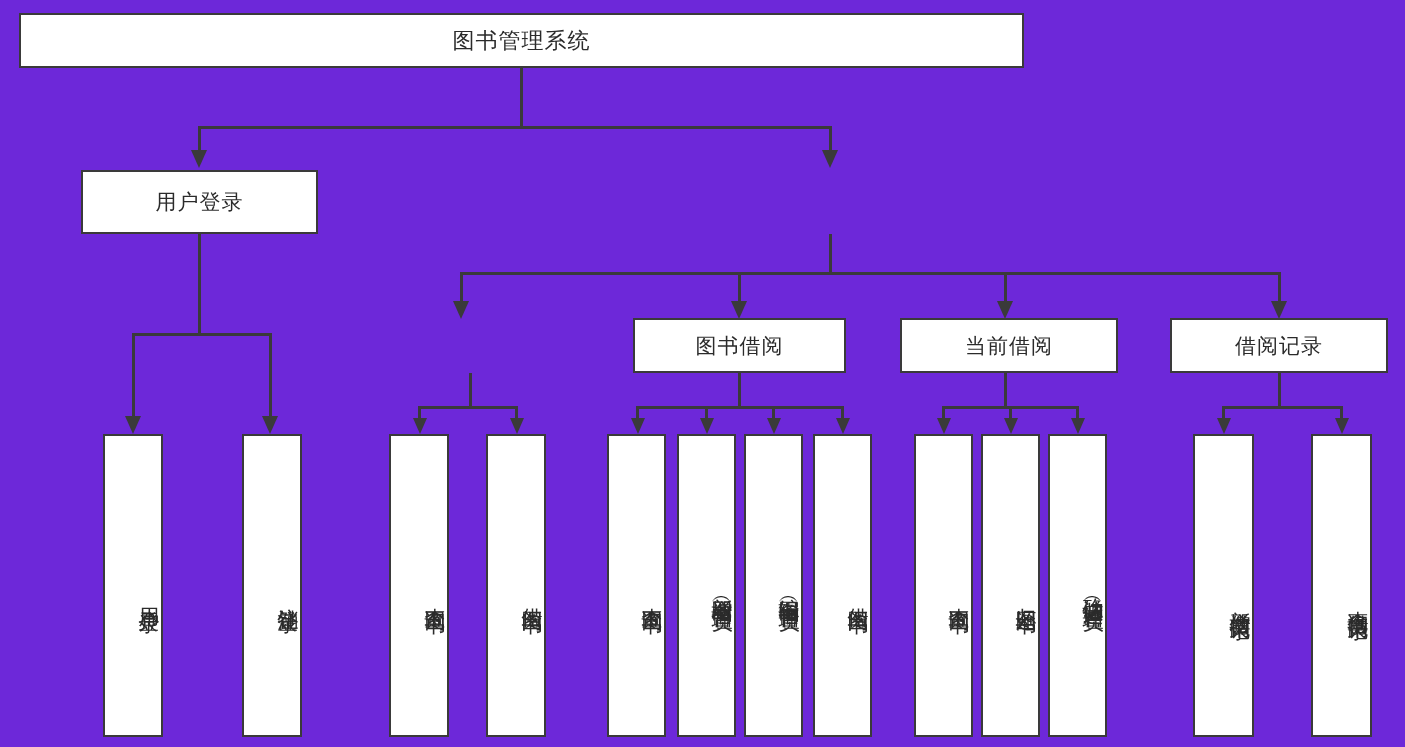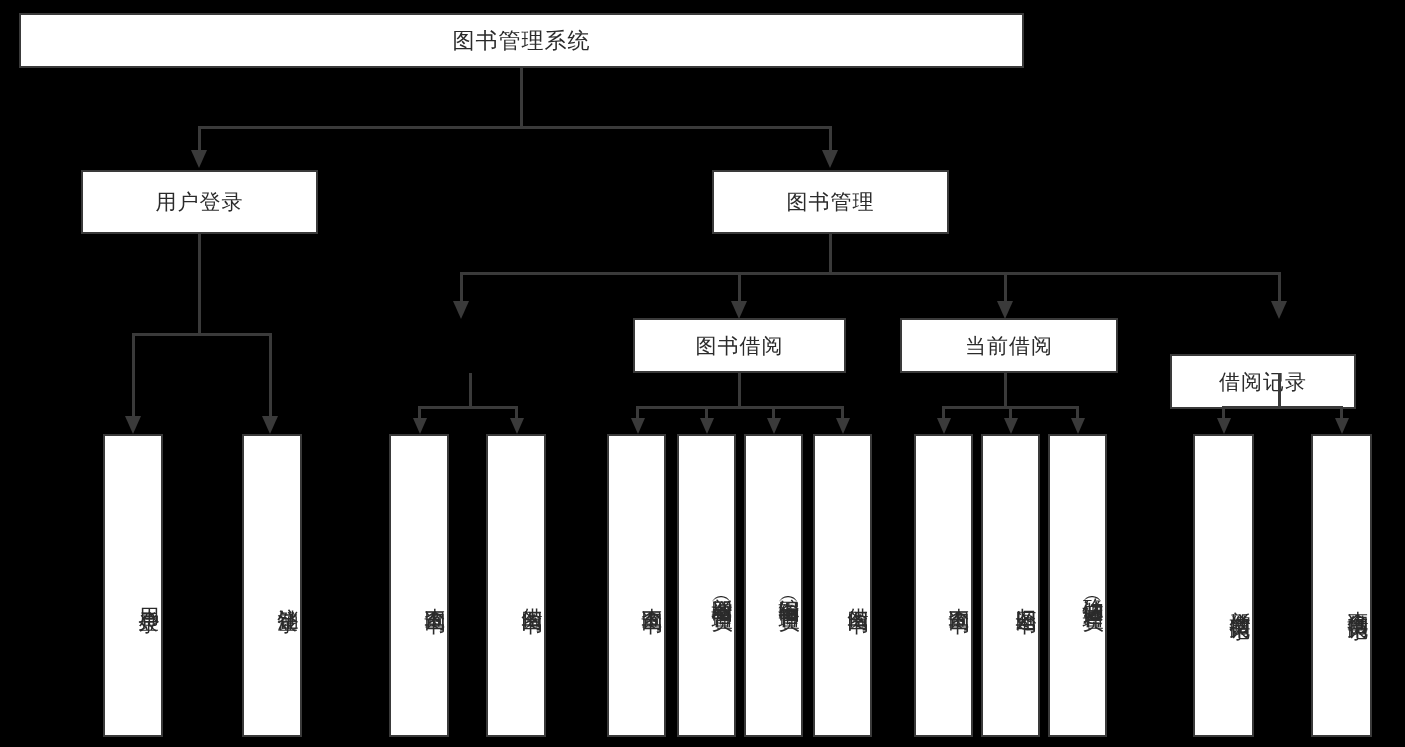--- a/index.html
+++ b/index.html
@@ -7,21 +7,21 @@
     padding: 0;
     background: #ffffff;
   }
   body {
     font-family: "Liberation Sans", "DejaVu Sans", sans-serif;
   }
   #canvas {
     position: relative;
     width: 1405px;
     height: 747px;
-    background: #000000;
+    background: #6d28d9;
     overflow: hidden;
   }
   .node {
     position: absolute;
     box-sizing: border-box;
     border: 2.5px solid #3a3a3a;
     background: #ffffff;
     display: flex;
     align-items: center;
     justify-content: center;
@@ -88,23 +88,20 @@
 
   <div class="edge edge-v" style="left:520px; top:68px; width:2.5px; height:60px;"></div>
   <div class="edge edge-h" style="left:198px; top:126px; width:634px; height:2.5px;"></div>
   <div class="edge edge-v" style="left:198px; top:126px; width:2.5px; height:26px;"></div>
   <div class="arrow" style="left:191px; top:150px;"></div>
   <div class="edge edge-v" style="left:829px; top:126px; width:2.5px; height:26px;"></div>
   <div class="arrow" style="left:822px; top:150px;"></div>
 
   <div class="node node-h" style="left:81px; top:170px; width:237px; height:64px;">
     <span>用户登录</span>
-  </div>
-  <div class="node node-h" style="left:712px; top:170px; width:237px; height:64px;">
-    <span>图书管理</span>
   </div>
 
   <div class="edge edge-v" style="left:198px; top:234px; width:2.5px; height:101px;"></div>
   <div class="edge edge-h" style="left:132px; top:333px; width:137px; height:2.5px;"></div>
   <div class="edge edge-v" style="left:132px; top:333px; width:2.5px; height:85px;"></div>
   <div class="arrow" style="left:125px; top:416px;"></div>
   <div class="edge edge-v" style="left:269px; top:333px; width:2.5px; height:85px;"></div>
   <div class="arrow" style="left:262px; top:416px;"></div>
 
   <div class="edge edge-v" style="left:829px; top:234px; width:2.5px; height:40px;"></div>
@@ -117,21 +114,21 @@
   <div class="arrow" style="left:997px; top:301px;"></div>
   <div class="edge edge-v" style="left:1278px; top:272px; width:2.5px; height:32px;"></div>
   <div class="arrow" style="left:1271px; top:301px;"></div>
 
   <div class="node node-h" style="left:900px; top:318px; width:218px; height:55px;">
     <span>当前借阅</span>
   </div>
   <div class="node node-h" style="left:633px; top:318px; width:213px; height:55px;">
     <span>图书借阅</span>
   </div>
-  <div class="node node-h" style="left:1170px; top:318px; width:186px; height:55px;margin-top:36px;">
+  <div class="node node-h" style="left:1170px; top:318px; width:218px; height:55px;">
     <span>借阅记录</span>
   </div>
 
   <div class="edge edge-v" style="left:469px; top:373px; width:2.5px; height:35px;"></div>
   <div class="edge edge-h" style="left:418px; top:406px; width:100px; height:2.5px;"></div>
   <div class="edge edge-v" style="left:418px; top:406px; width:2.5px; height:14px;"></div>
   <div class="arrow arrow-sm" style="left:413px; top:418px;"></div>
   <div class="edge edge-v" style="left:515px; top:406px; width:2.5px; height:14px;"></div>
   <div class="arrow arrow-sm" style="left:510px; top:418px;"></div>
 

